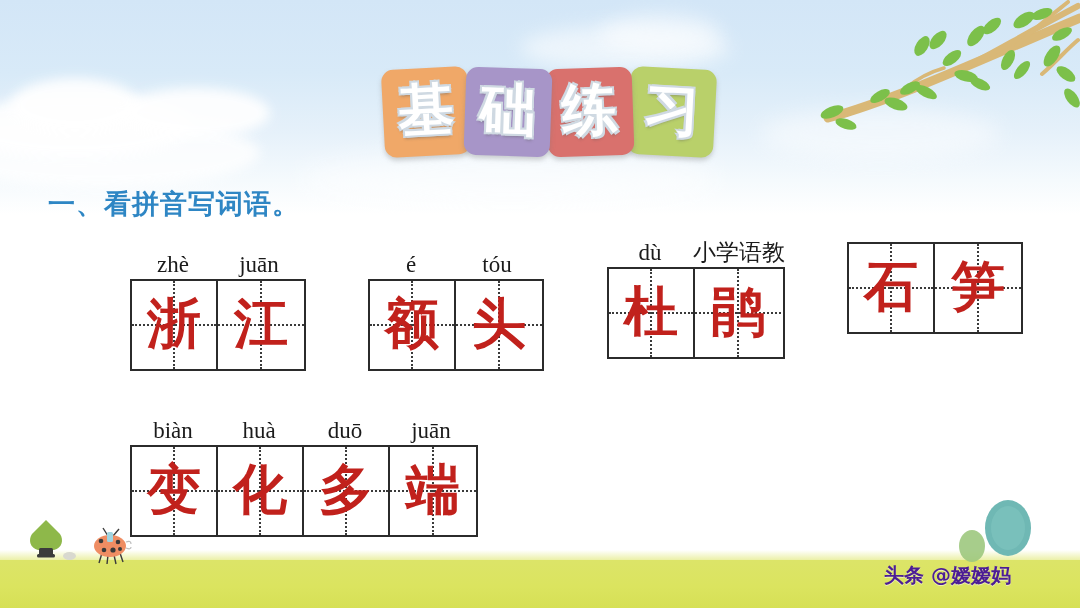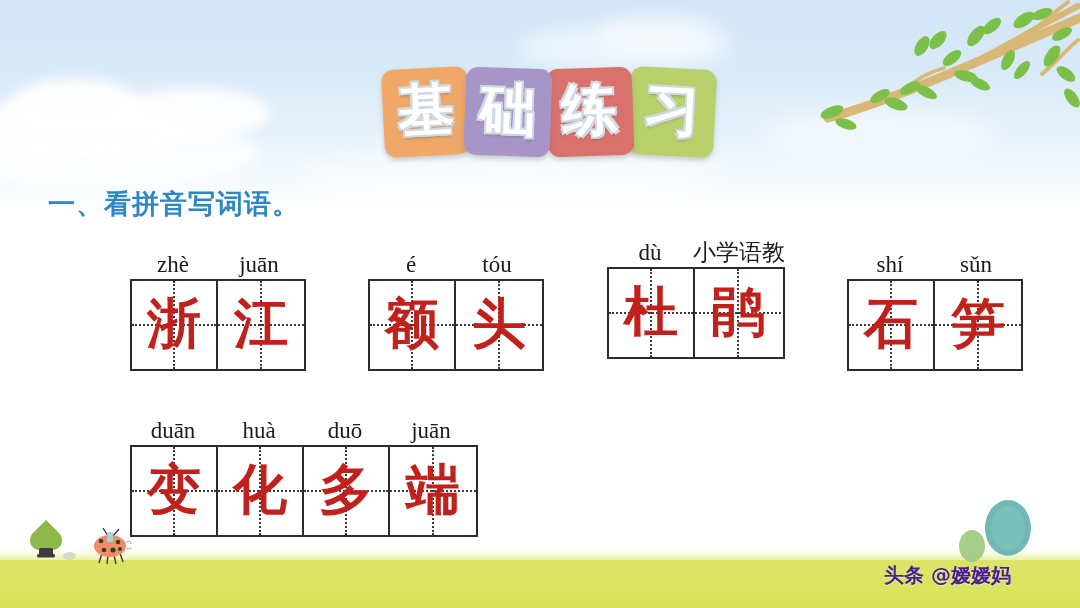--- a/index.html
+++ b/index.html
@@ -286,37 +286,33 @@
       <div class="cell">
         <div class="hanzi" style="color: rgb(193, 33, 28);">杜</div>
       </div>
       <div class="cell">
         <div class="hanzi" style="color: rgb(193, 33, 28);">鹃</div>
       </div>
     </div>
   </div>
 
   <div class="group" style="left:847px; top:242px;">
-    <div class="pinyin-row">
-      <div class="pinyin">shí</div>
-      <div class="pinyin">sǔn</div>
-    </div>
     <div class="grid">
       <div class="cell">
         <div class="hanzi" style="color: rgb(193, 33, 28);">石</div>
       </div>
       <div class="cell">
         <div class="hanzi" style="color: rgb(193, 33, 28);">笋</div>
       </div>
     </div>
   </div>
 
   <div class="group" style="left:130px; top:408px;">
     <div class="pinyin-row">
-      <div class="pinyin">duān</div>
+      <div class="pinyin">biàn</div>
       <div class="pinyin">huà</div>
       <div class="pinyin">duō</div>
       <div class="pinyin">juān</div>
     </div>
     <div class="grid">
       <div class="cell">
         <div class="hanzi" style="color: rgb(193, 33, 28);">变</div>
       </div>
       <div class="cell">
         <div class="hanzi" style="color: rgb(193, 33, 28);">化</div>

